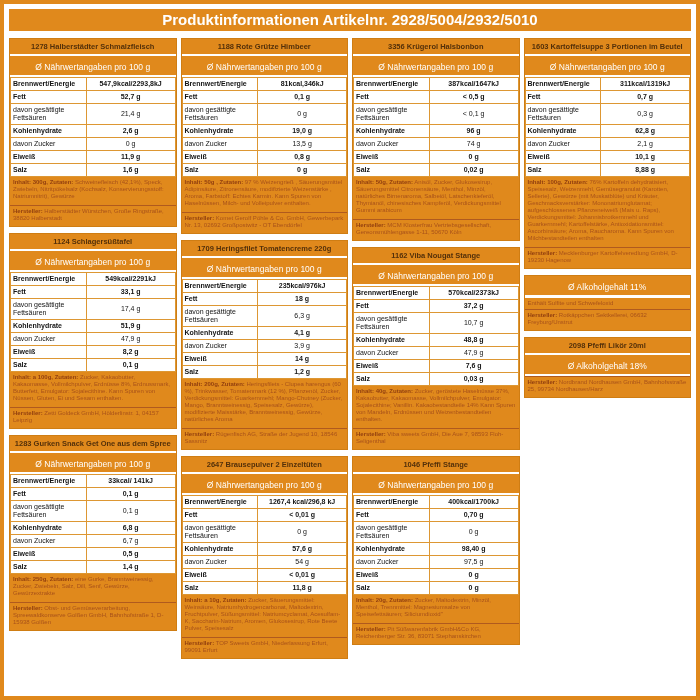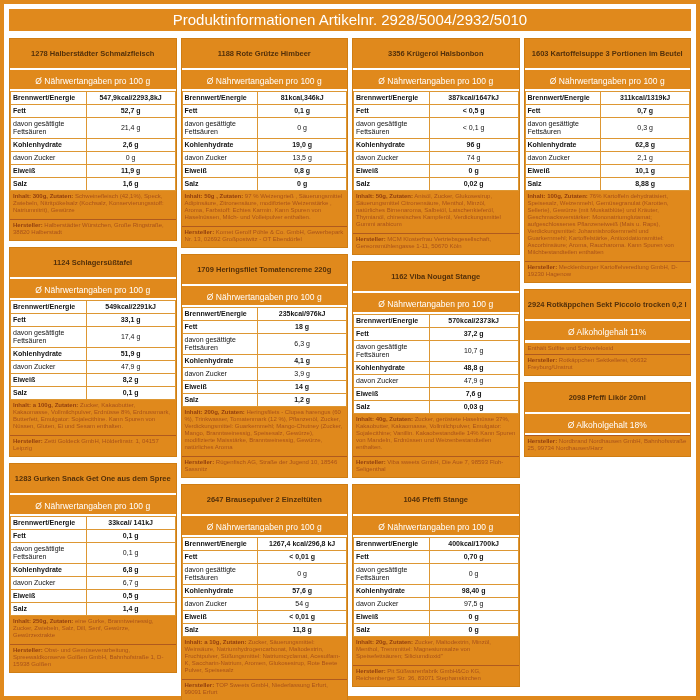--- a/index.html
+++ b/index.html
@@ -1,21 +1,21 @@
 <!DOCTYPE html>
 <html><head>
 <meta charset="utf-8">
 <style>
   html,body{margin:0;padding:0;background:#fff;font-family:"Liberation Sans",sans-serif;}
   .frame{width:700px;height:700px;box-sizing:border-box;border:4px solid #e0891c;padding:5px 5px 0 5px;background:#fff;}
-  .page-header{background:#e0891c;color:#fff;font-weight:normal;font-size:15px;line-height:22px;text-align:center;margin-bottom:7px;}
+  .page-header{background:#e0891c;color:#fff;font-weight:bold;font-size:15px;line-height:22px;text-align:center;margin-bottom:7px;}
   .grid{display:flex;gap:4px;align-items:flex-start;}
   .col{flex:1 1 0;display:flex;flex-direction:column;gap:6px;min-width:0;}
   .card{background:#e0891c;border:1px solid #cf7d13;display:flex;flex-direction:column;}
-  .card-title{font-size:7.5px;font-weight:bold;color:#53300a;text-align:center;padding:10px 2px;border-bottom:2px solid #fff;white-space:nowrap;overflow:hidden;}
+  .card-title{font-size:7.5px;font-weight:bold;color:#53300a;text-align:center;padding:3px 2px;border-bottom:2px solid #fff;white-space:nowrap;overflow:hidden;}
   .card-sub{font-size:8.5px;color:#fff;text-align:center;padding:6px 0 3px;border-bottom:2px solid #fff;}
   .ntable{width:100%;border-collapse:collapse;background:#fff;table-layout:fixed;}
   .ntable td{border:1px solid #dd9733;font-size:7px;line-height:8px;color:#141414;padding:2px 2px;vertical-align:middle;}
   .ntable td.lab{width:43%;text-align:left;}
   .ntable td.val{text-align:center;}
   .ntable tr.bold td{font-weight:bold;}
   .ingred{flex:1 1 auto;font-size:6px;line-height:7px;color:#a8521a;padding:2px 3px 5px;}
   .ingred b,.manu b,.scard-note b{color:#93400f;}
   .manu{font-size:6px;line-height:7px;color:#a8521a;padding:2px 3px 4px;border-top:1px solid #b05a1e;}
   .scard-note{font-size:6px;line-height:7px;color:#a8521a;padding:2px 3px;border-top:1px solid #fff;}
@@ -407,21 +407,20 @@
               <tr class="bold">
                 <td class="lab">Salz</td>
                 <td class="val">8,88 g</td>
               </tr>
             </tbody>
           </table>
     <div class="ingred"><b>Inhalt: 100g, Zutaten:</b> <span>76% Kartoffeln dehydratisiert, Speisesalz, Weizenmehl, Gemüsegranulat (Karotten, Sellerie), Gewürze (mit Muskatblüte) und Kräuter, Geschmacksverstärker: Mononatriumglutamat; aufgeschlossenes Pflanzeneiweiß (Mais u. Raps), Verdickungsmittel: Johannisbrotkernmehl und Guarkernmehl; Kartoffelstärke, Antioxidationsmittel: Ascorbinsäure; Aroma, Raucharoma. Kann Spuren von Milchbestandteilen enthalten</span></div>
     <div class="manu"><b>Hersteller:</b> <span>Mecklenburger Kartoffelveredlung GmbH, D-19230 Hagenow</span></div>
   </div>
         <div class="card">
-    <div class="card-title">2924 Rotkäppchen Sekt Piccolo trocken 0,2 l</div>
     <div class="card-sub">Ø Alkoholgehalt 11%</div>
     <div class="scard-note">Enthält Sulfite und Schwefeloxid</div>
     <div class="manu"><b>Hersteller:</b> <span>Rotkäppchen Sektkellerei, 06632 Freyburg/Unstrut</span></div>
   </div>
         <div class="card">
     <div class="card-title">2098 Pfeffi Likör 20ml</div>
     <div class="card-sub">Ø Alkoholgehalt 18%</div>
 
     <div class="manu"><b>Hersteller:</b> <span>Nordbrand Nordhausen GmbH, Bahnhofsstraße 25, 99734 Nordhausen/Harz</span></div>
   </div>

